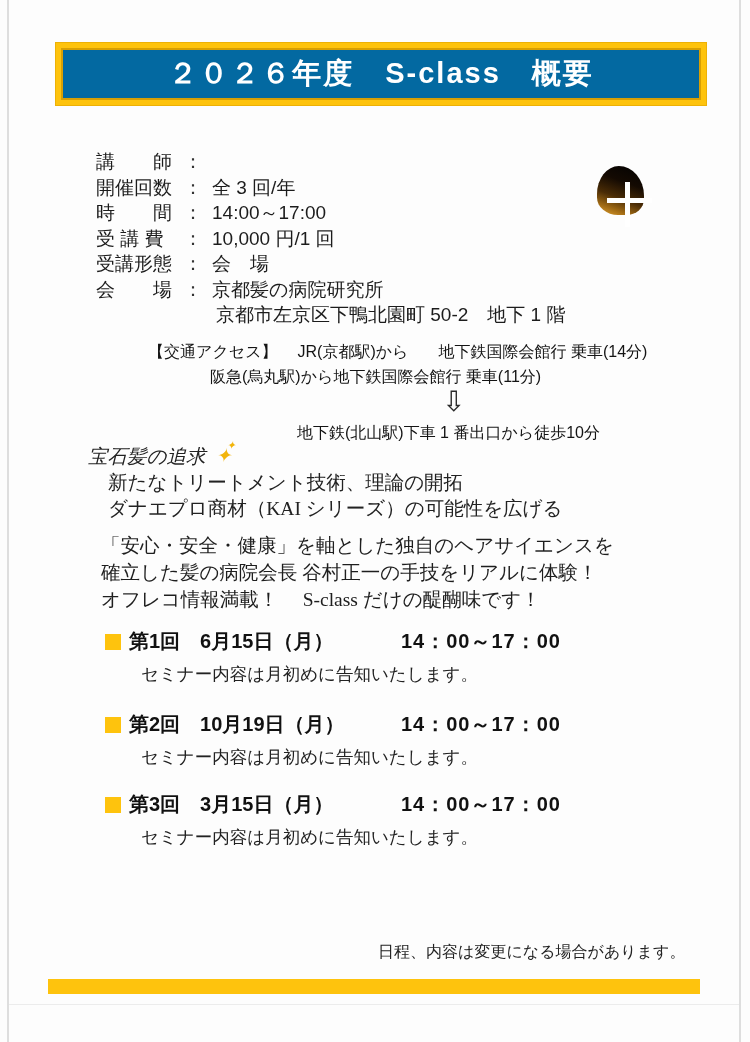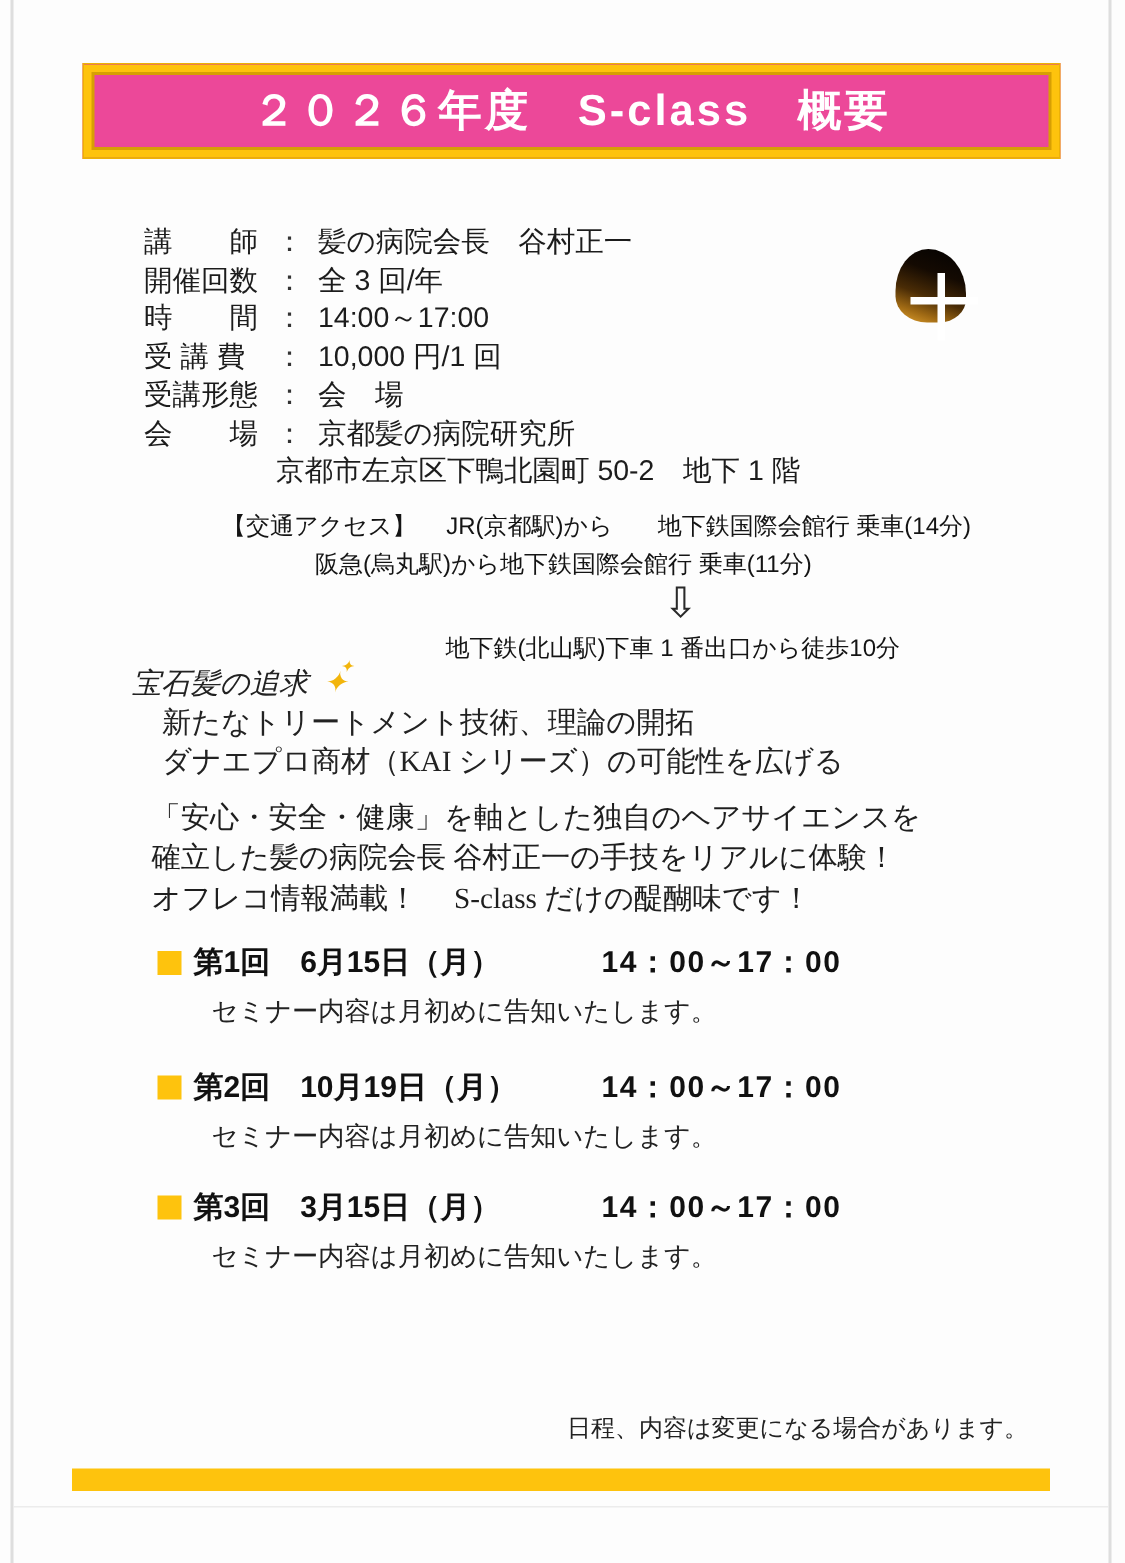--- a/index.html
+++ b/index.html
@@ -9,21 +9,21 @@
 
   
   .edge { position:absolute; background:#dedede; }
   .edge-left  { left:7px; top:0; width:2px; height:1042px; }
   .edge-right { left:739px; top:0; width:2px; height:1042px; }
   .edge-bottom{ left:9px; top:1004px; width:730px; height:1px; background:#ececec; }
 
   
   .banner {
     position:absolute; left:55px; top:42px; width:652px; height:64px;
-    background:#ec4899;
+    background:#0369a1;
     border:1px solid #edb106;
     box-shadow: inset 0 0 0 5px #FEC30D, inset 0 0 0 7px #d79f04, inset -2px -3px 6px rgba(160,110,0,.35), inset 2px 2px 4px rgba(255,240,180,.6);
     display:flex; align-items:center; justify-content:center;
   }
   .banner-text {
     color:#ffffff; font-weight:bold; font-size:29px; letter-spacing:2px;
     text-align:center; white-space:nowrap;
   }
 
   
@@ -35,21 +35,21 @@
   }
   .logo-cross-v { position:absolute; left:31px; top:18px; width:5px; height:45px; background:#ffffff; }
   .logo-cross-h { position:absolute; left:13px; top:34px; width:45px; height:5px; background:#ffffff; }
 
   
   .info { position:absolute; left:96px; top:149px; font-size:19px; line-height:25.5px; white-space:nowrap; }
   .info-row { display:flex; }
   .info-label { display:inline-block; width:78px; letter-spacing:0; }
   .info-sep { display:inline-block; width:38px; text-align:center; color:#333; }
   .info-value { display:inline-block; }
-  .info-address { margin-left:88px; }
+  .info-address { margin-left:120px; }
 
   
   .access { position:absolute; left:148px; top:339px; font-size:16px; line-height:25px; white-space:nowrap; color:#141414; }
   .a-heading { margin-right:20px; }
   .a-from1 { margin-right:30px; }
   .a-line2 { padding-left:62px; }
   .a-from2 { margin-right:0; }
   .a-arrow {
     font-family:"DejaVu Sans",sans-serif; font-size:28px; line-height:26px;
     padding-left:294px; color:#2a2a2a; height:28px;
@@ -96,21 +96,20 @@
   <div class="logo">
     <div class="logo-blob"></div>
     <div class="logo-cross-v"></div>
     <div class="logo-cross-h"></div>
   </div>
 
   <div class="info">
     <div class="info-row">
       <span class="info-label">講　　師</span>
         <span class="info-sep">：</span>
-        <span class="info-value">髪の病院会長　谷村正一</span>
     </div>
     <div class="info-row">
       <span class="info-label">開催回数</span>
         <span class="info-sep">：</span>
         <span class="info-value">全 3 回/年</span>
     </div>
     <div class="info-row">
       <span class="info-label">時　　間</span>
         <span class="info-sep">：</span>
         <span class="info-value">14:00～17:00</span>

